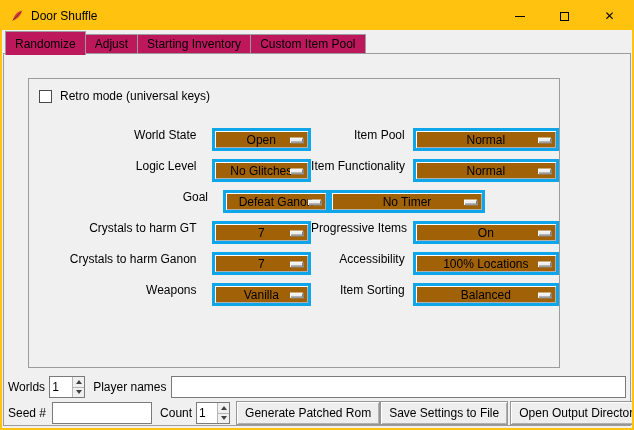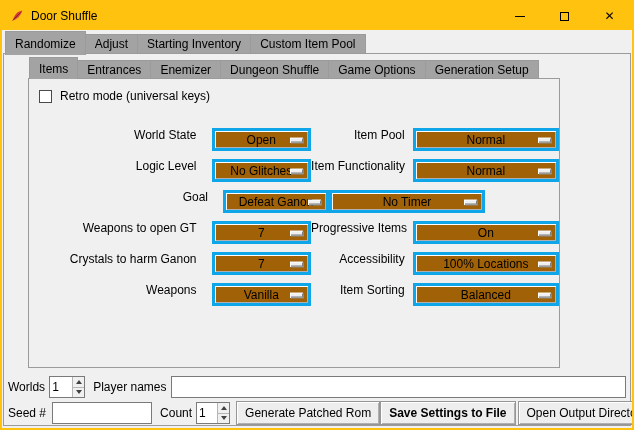--- a/index.html
+++ b/index.html
@@ -22,21 +22,21 @@
   .ctrl { width:45px; height:100%; display:flex; align-items:center; justify-content:center; }
   .min-glyph { width:10px; height:1px; background:#000; display:block; }
   .max-glyph { width:9px; height:9px; border:1px solid #000; display:block; }
   .close-glyph { font-size:12px; line-height:1; }
 
   
   .tabbar { position:absolute; display:flex; align-items:flex-end; z-index:3; }
   .tabbar.main { top:29px; left:3px; height:24px; }
   .tabbar.sub  { top:55px; left:27px; height:22px; }
   .tab {
-    background:#a3a3a3; border:1px solid #9b9b9b; border-bottom:none;
+    background:#be185d; border:1px solid #9b9b9b; border-bottom:none;
     padding:0 9px; display:flex; align-items:center; white-space:nowrap;
     height:19px; margin-bottom:2px; margin-right:0; cursor:default;
   }
   .tab + .tab { border-left:1px solid #9b9b9b; margin-left:-1px; }
   .tabbar.main .tab.selected { height:24px; margin-bottom:0; z-index:4; }
   .tabbar.sub  .tab { height:18px; margin-bottom:1px; }
   .tabbar.sub  .tab.selected { height:22px; margin-bottom:0; z-index:4; }
 
   
   .main-pane {
@@ -96,21 +96,21 @@
   }
   .btn {
     height:24px; padding:0 8px; background:#eeeeee; border:1px solid #969696;
     box-shadow: inset 1px 1px 0 #ffffff, inset -1px -1px 0 #b0b0b0;
     font:12px "Liberation Sans","DejaVu Sans",sans-serif; white-space:nowrap; cursor:default;
   }
 
   
   .m-r4 { margin-right:4px; } .m-r6 { margin-right:6px; } .m-r8 { margin-right:8px; }
   .flex1 { flex:1; }
-  .push-right { margin-left:auto;font-weight:bold; }
+  .push-right { margin-left:auto; }
   .m-l2 { margin-left:2px; }
 </style>
 </head>
 <body>
 
 <div class="window">
 
   <div class="titlebar">
     <span class="app-icon">
       <svg width="14" height="14" viewBox="0 0 16 16">
@@ -134,28 +134,20 @@
 
   <div class="tabbar main">
     <div class="tab selected">Randomize</div>
     <div class="tab">Adjust</div>
     <div class="tab">Starting Inventory</div>
     <div class="tab">Custom Item Pool</div>
   </div>
 
   <div class="main-pane"></div>
 
-  <div class="tabbar sub">
-    <div class="tab selected">Items</div>
-    <div class="tab">Entrances</div>
-    <div class="tab">Enemizer</div>
-    <div class="tab">Dungeon Shuffle</div>
-    <div class="tab">Game Options</div>
-    <div class="tab">Generation Setup</div>
-  </div>
 
   <div class="sub-pane">
 
     <div class="check-row" style="top:8px;">
       <span class="checkbox"></span>
       <span class="check-label">Retro mode (universal keys)</span>
     </div>
 
     <div class="opt-rows">
 
@@ -191,21 +183,21 @@
           <span class="dd-value">Defeat Ganon</span>
           <span class="dd-ind"></span>
         </div>
         <div class="dd dd-right">
           <span class="dd-value">No Timer</span>
           <span class="dd-ind"></span>
         </div>
       </div>
 
       <div class="opt-row">
-        <span class="opt-label left">Weapons to open GT</span>
+        <span class="opt-label left">Crystals to harm GT</span>
         <div class="dd dd-left">
           <span class="dd-value">7</span>
           <span class="dd-ind"></span>
         </div>
         <span class="opt-label right">Progressive Items</span>
         <div class="dd dd-right">
           <span class="dd-value">On</span>
           <span class="dd-ind"></span>
         </div>
       </div>

